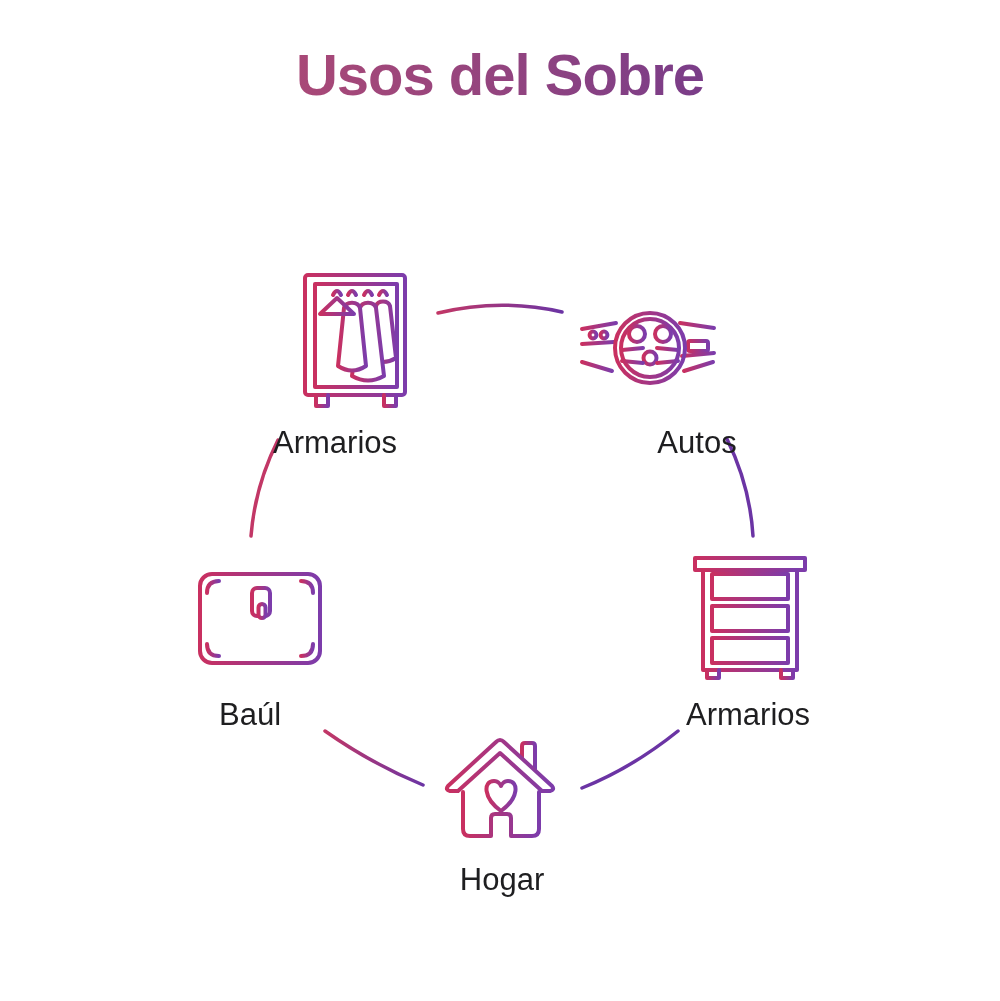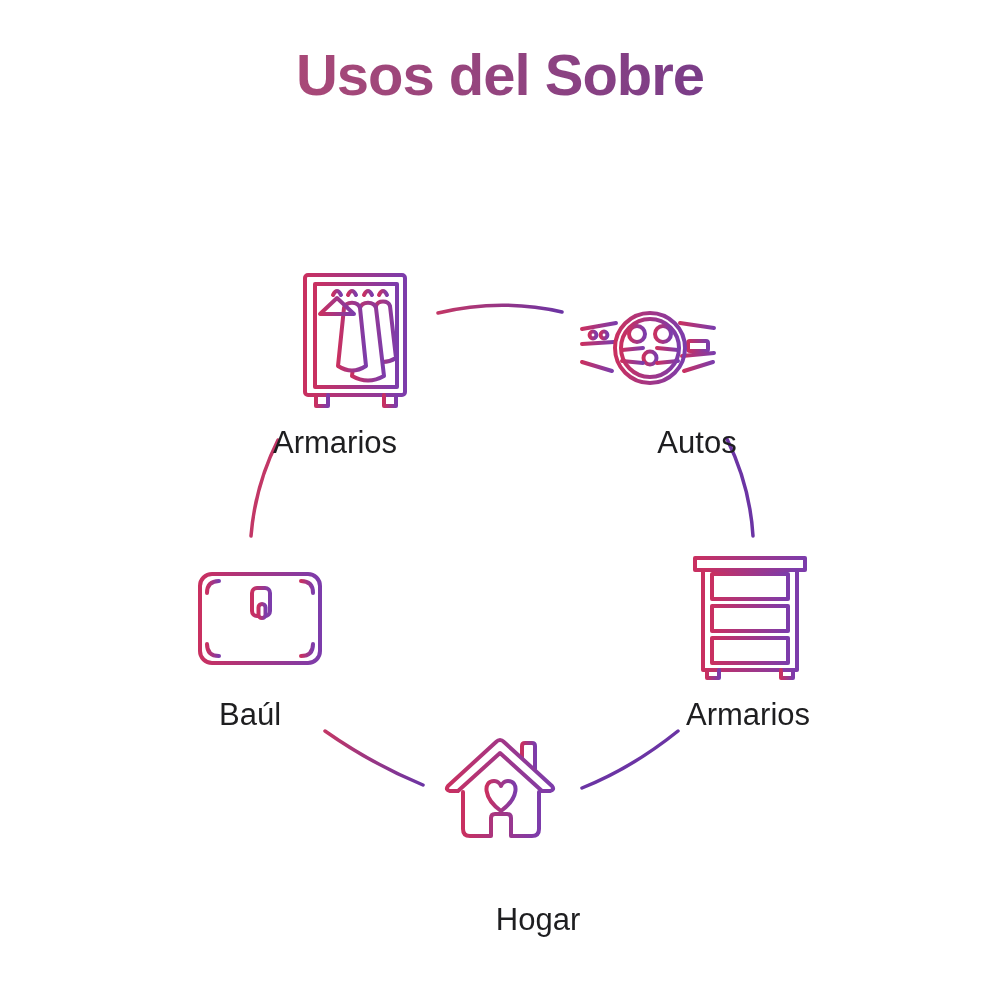--- a/index.html
+++ b/index.html
@@ -155,15 +155,15 @@
           <stop offset="0" stop-color="#C93060"></stop>
           <stop offset="1" stop-color="#7C3CAB"></stop>
         </linearGradient>
       </defs>
       <path d="M78 26 V13 Q78 10 81 10 H88 Q91 10 91 13 V36"></path>
       <path d="M4 53 L52 9 Q56 5 60 9 L108 53 Q111 57 106 58 L98 58 L56 20 L14 58 L6 58 Q1 57 4 53 Z" fill="#fff"></path>
       <path d="M19 59 V96 Q19 103 26 103 H47 V85 Q47 81 51 81 H63 Q67 81 67 85 V103 H88 Q95 103 95 96 V59"></path>
       <path d="M57 78 C39 65 39 48 50 48 C55 48 57 53 57 53 C57 53 59 48 64 48 C75 48 75 65 57 78 Z"></path>
     </svg>
   </div>
-  <div class="label" style="left:502px;top:902px;margin-left:36px;">Hogar</div>
+  <div class="label" style="left:502px;top:862px;">Hogar</div>
 
 </div>
 
 </body></html>

